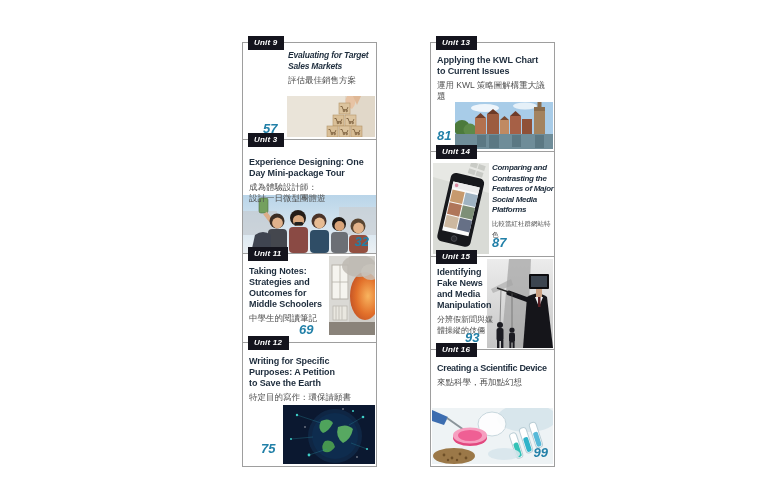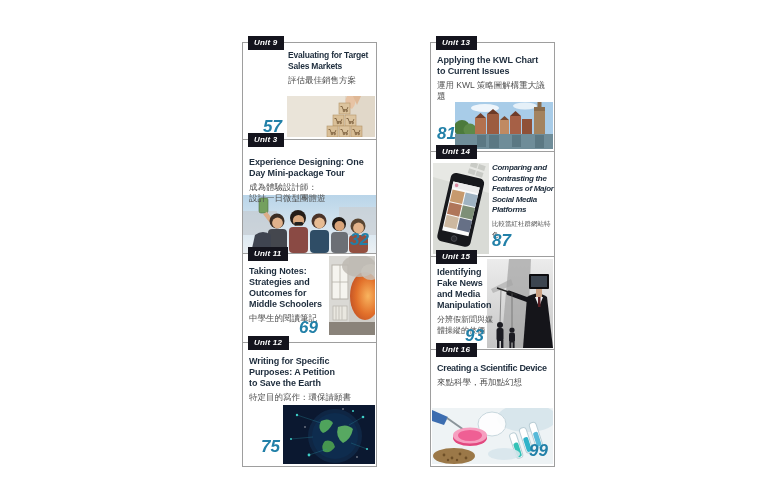--- a/index.html
+++ b/index.html
@@ -13,27 +13,27 @@
   .unit + .unit{margin-top:-1px;}
 
   .badge{position:absolute;top:-7px;left:5px;background:#14141d;color:#fff;
          font-style:italic;font-weight:700;font-size:8px;line-height:1;
          padding:3px 7px 3px 6px;letter-spacing:.2px;z-index:3;}
 
   .text{position:absolute;z-index:2;}
   .title{font-weight:700;font-size:9px;line-height:11px;color:#1d2c3c;
          white-space:pre-line;letter-spacing:-.1px;}
   .subtitle{font-size:8.5px;line-height:11px;color:#4e4e4e;margin-top:3px;white-space:pre-line;}
-  .pagenum{position:absolute;font-style:italic;font-weight:700;font-size:17px;line-height:1;
+  .pagenum{position:absolute;font-style:italic;font-weight:700;font-size:13px;line-height:1;
            color:#2280a8;z-index:3;}
   .thumb{position:absolute;display:block;z-index:1;}
 
   
   .u9{height:98px;}  .u9 .text{left:45px;top:7px;width:89px;}
-  .u9 .title{font-size:8.5px;letter-spacing:-.2px;}
+  .u9 .title{font-size:8.5px;letter-spacing:-.2px;font-style:italic;}
   .u9 .thumb{right:1px;bottom:2px;} .u9 .pagenum{left:20px;bottom:4px;}
 
   .u10{height:115px;} .u10 .text{left:6px;top:17px;width:125px;}
   .u10 .thumb{left:0;bottom:0;} .u10 .pagenum{right:7px;bottom:5px;}
 
   .u11{height:90px;}  .u11 .text{left:6px;top:12px;width:84px;}
   .u11 .thumb{right:1px;top:2px;} .u11 .pagenum{left:56px;bottom:6px;}
 
   .u12{height:125px;} .u12 .text{left:6px;top:13px;width:110px;}
   .u12 .thumb{right:1px;bottom:2px;} .u12 .pagenum{left:18px;bottom:11px;}

